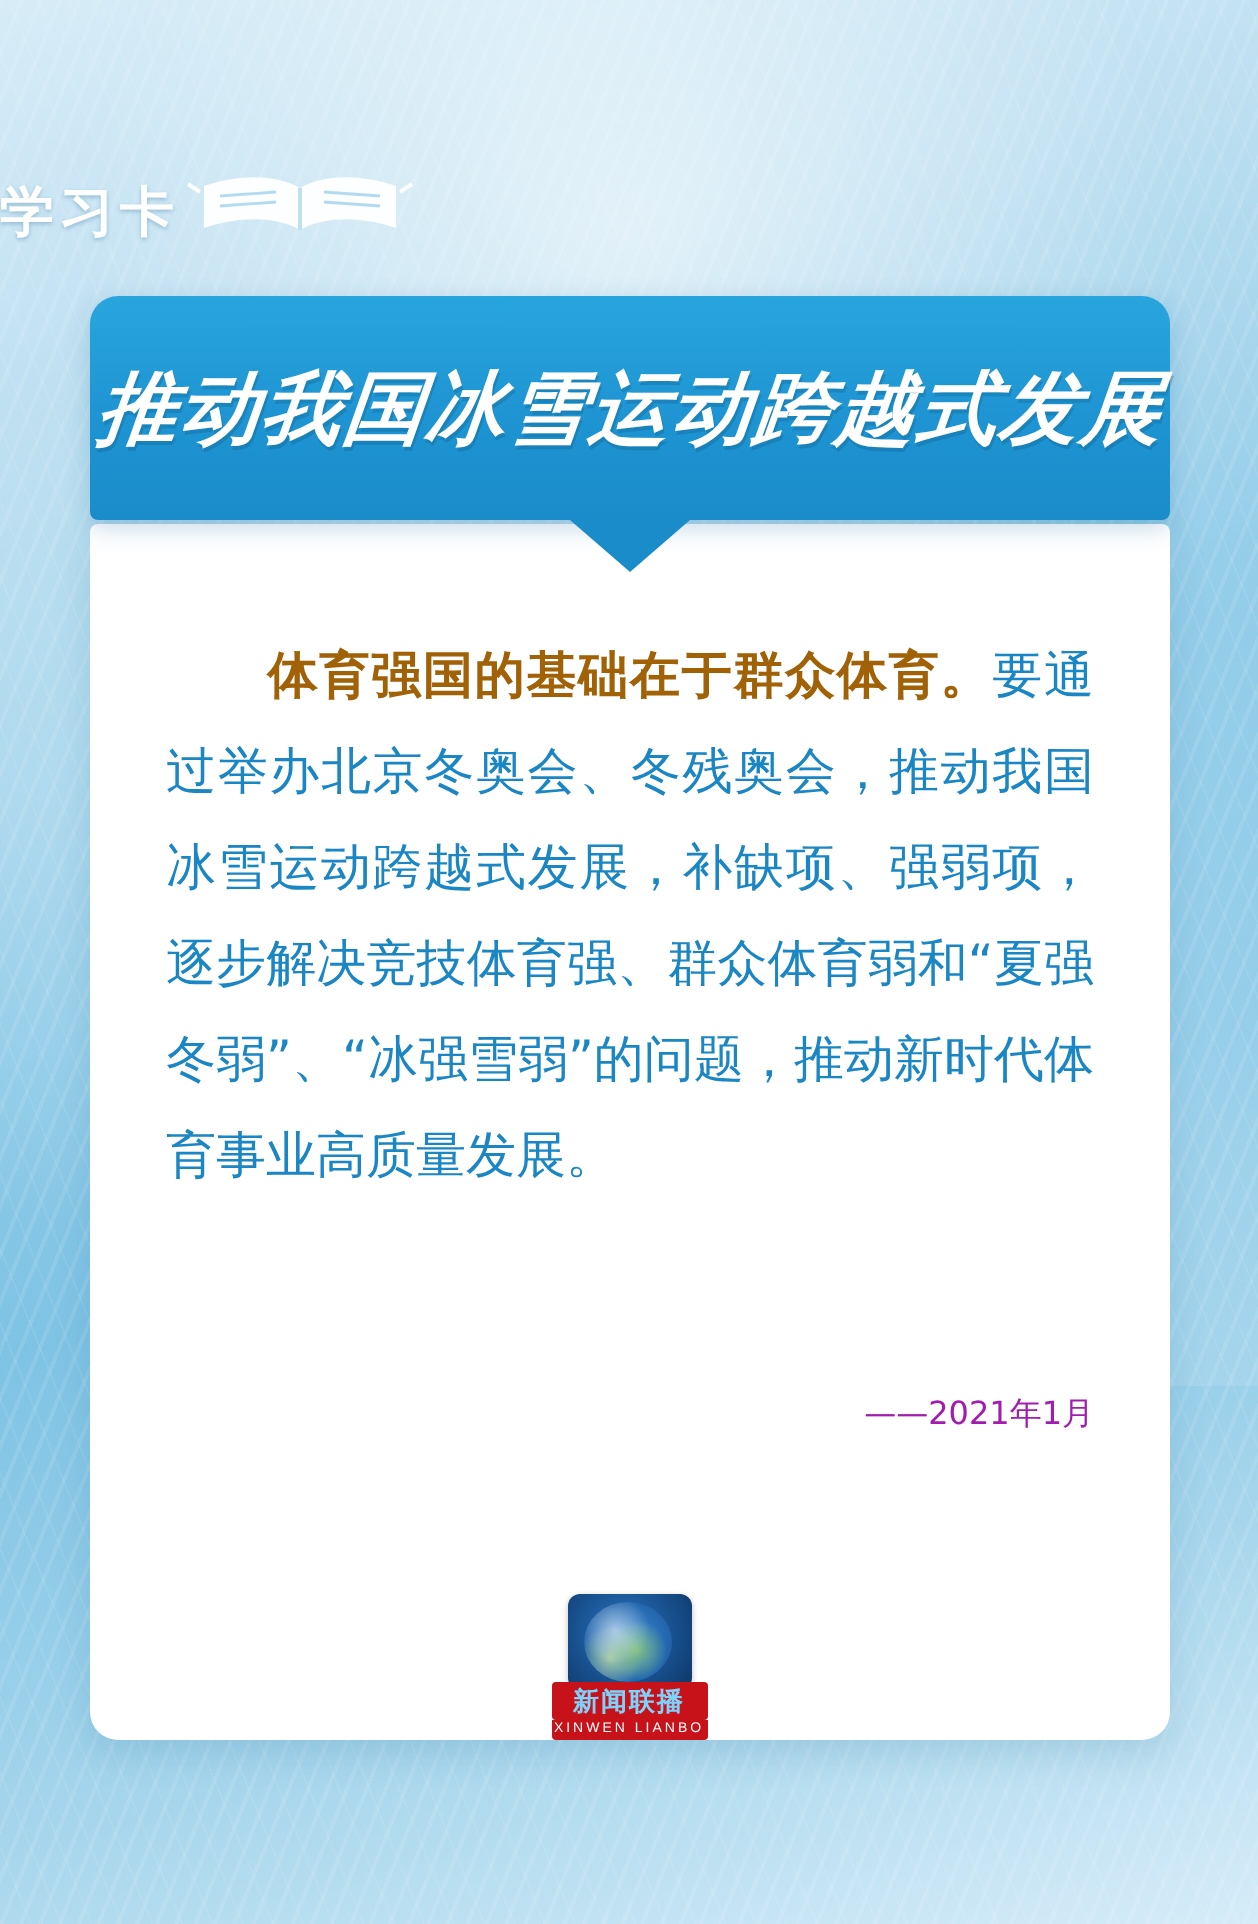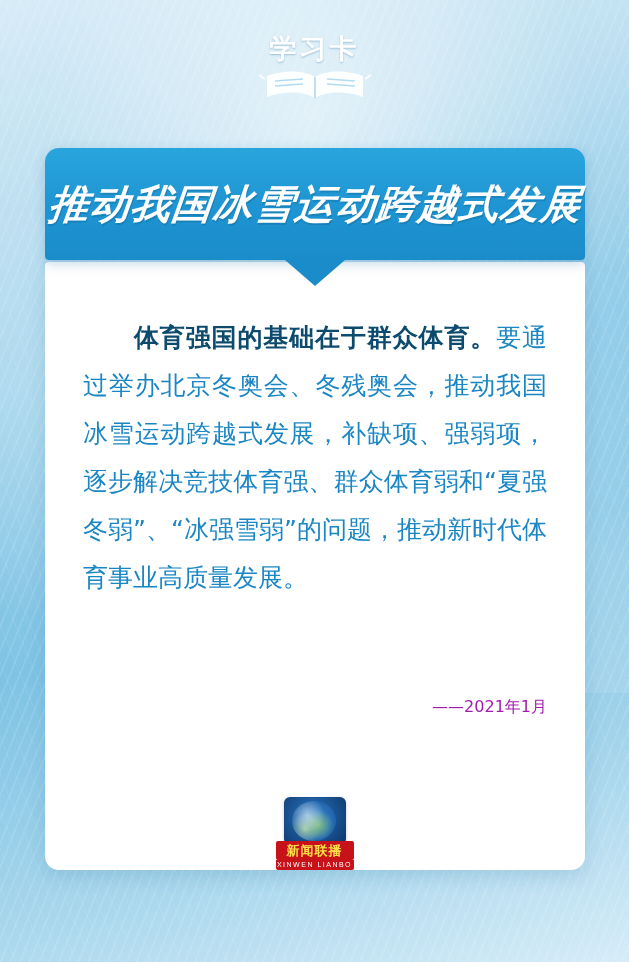--- a/index.html
+++ b/index.html
@@ -47,22 +47,21 @@
   }
 
   
   .emblem {
     position: absolute;
     left: 0;
     right: 0;
     top: 36px;
     height: 84px;
     display: flex;
-    flex-direction: column;
-    align-items: center;
+    align-items: flex-end;
     justify-content: flex-start;
     z-index: 3;
   }
   .emblem-title {
     font-size: 27px;
     letter-spacing: 3px;
     font-weight: bold;
     color: #ffffff;
     text-shadow: 0 1px 2px rgba(40,110,150,0.35);
     line-height: 1;
@@ -134,21 +133,21 @@
     top: 52px;
     color: #1b86c4;
     font-size: 25px;
     line-height: 48px;
     text-align: justify;
     text-justify: inter-ideograph;
     font-family: "DejaVu Sans", sans-serif;
   }
   .quote .lead {
     font-weight: bold;
-    color: #0c4a6e;
+    color: #a16207;
   }
   .quote .indent { display: inline-block; width: 2em; }
 
   .attribution {
     position: absolute;
     right: 38px;
     bottom: 150px;
     text-align: right;
     color: #a21caf;
     font-size: 16px;
@@ -187,21 +186,21 @@
       radial-gradient(circle at 60% 60%, rgba(140,200,120,0.85) 0%, rgba(140,200,120,0) 42%),
       radial-gradient(circle at 30% 70%, rgba(190,220,160,0.8) 0%, rgba(190,220,160,0) 38%),
       radial-gradient(circle at 50% 50%, #3f8fd6 0%, #17539a 100%);
   }
   .logo-bar {
     width: 78px;
     height: 19px;
     background: #c8121a;
     margin: -4px auto 0;
     border-radius: 2px;
-    color: #fde047;
+    color: #7dd3fc;
     font-size: 13px;
     font-weight: bold;
     line-height: 19px;
     letter-spacing: 1px;
     position: relative;
     z-index: 2;
   }
   .logo-pinyin {
     width: 78px;
     margin: 0 auto;

